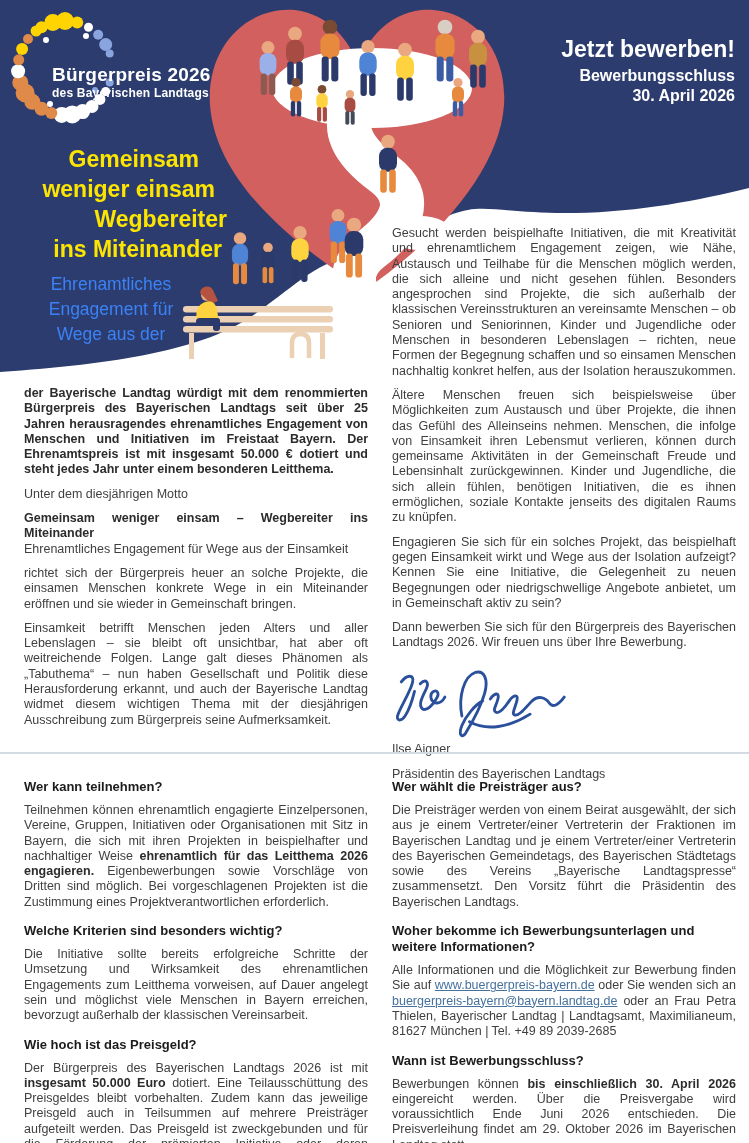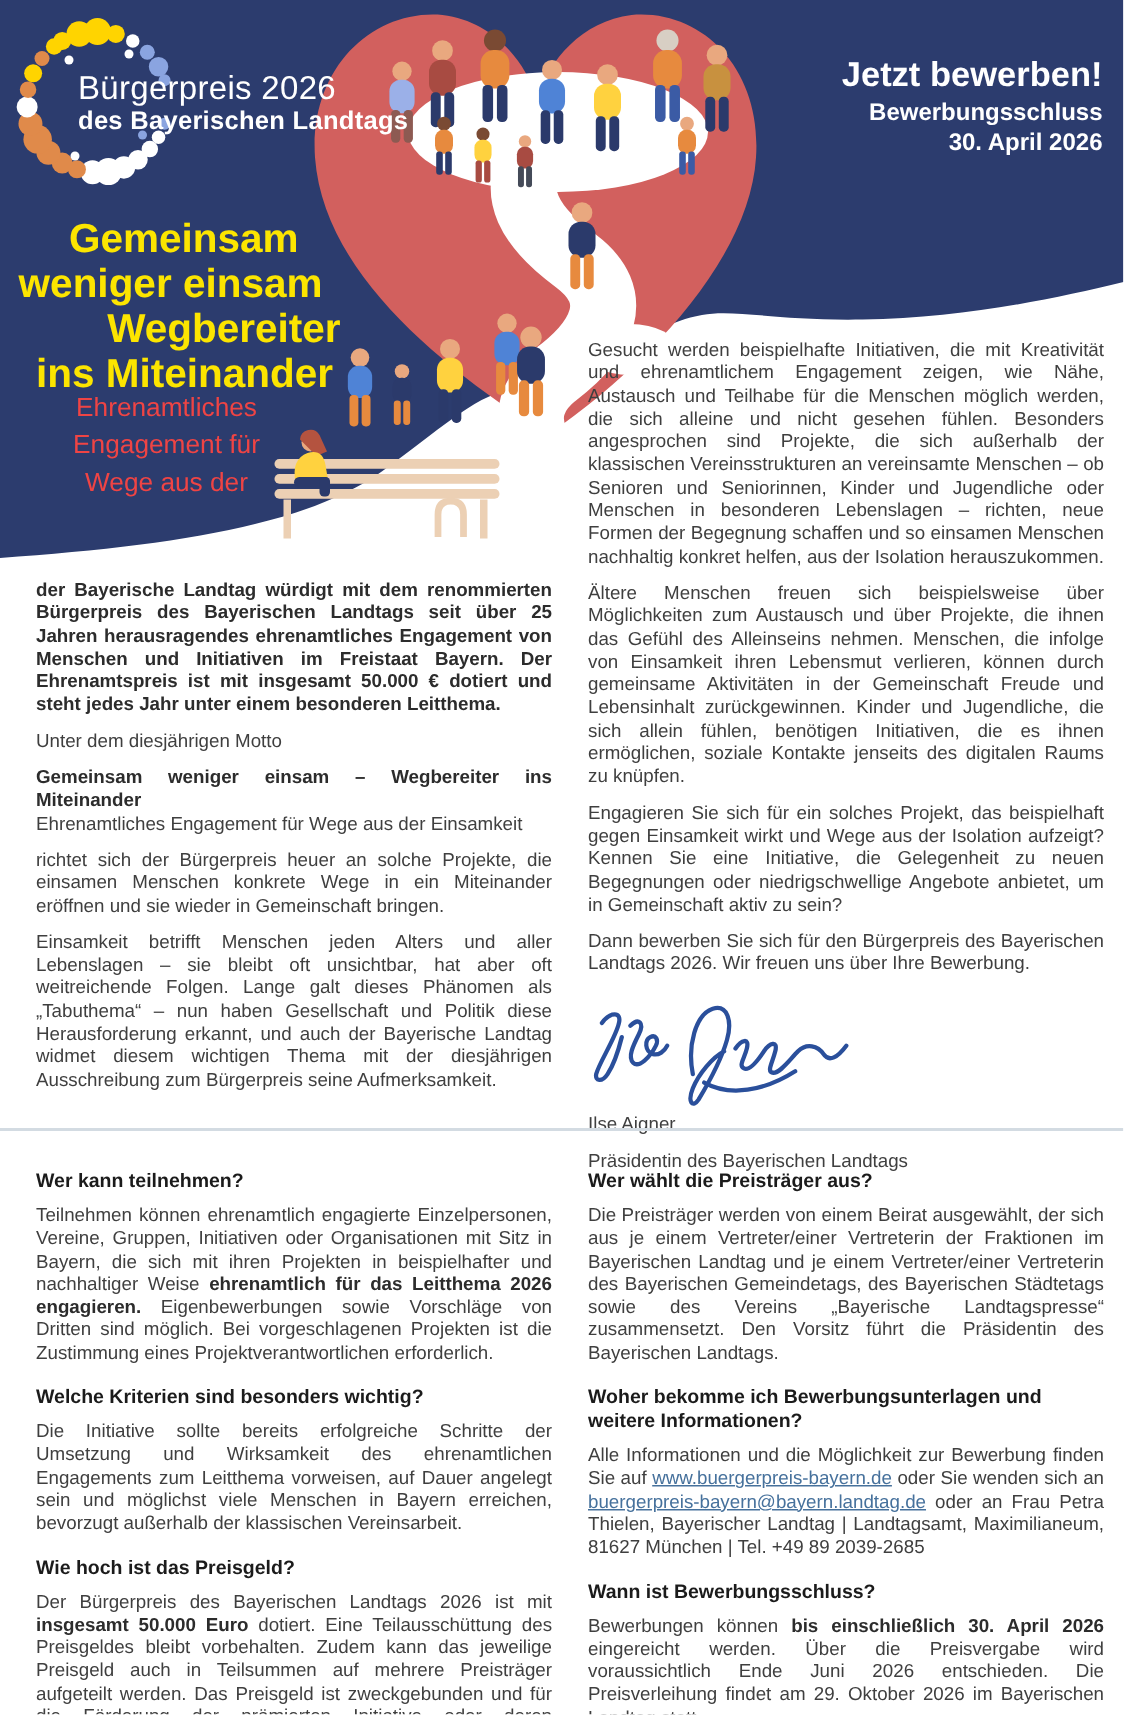--- a/index.html
+++ b/index.html
@@ -1,34 +1,34 @@
 <!DOCTYPE html>
 <html lang="de"><head>
 <meta charset="utf-8">
 <style>
   html,body{margin:0;padding:0;background:#fff;}
   .page{position:relative;width:749px;height:1143px;background:#fff;overflow:hidden;
         font-family:"Liberation Sans",sans-serif;color:#3f3f3f;}
   .header-svg{position:absolute;left:0;top:0;display:block;}
   
   .logo-text{position:absolute;left:52px;top:47px;color:#fff;line-height:1.05;}
-  .logo-title{font-size:22px;font-weight:normal;letter-spacing:.2px;}
-  .logo-sub{font-size:17px;font-weight:bold;margin-top:2px;letter-spacing:.2px;}
+  .logo-title{font-size:19px;font-weight:bold;letter-spacing:.2px;margin-top:18px;}
+  .logo-sub{font-size:12px;font-weight:bold;margin-top:2px;letter-spacing:.2px;}
   
   .apply{position:absolute;right:14px;top:36px;text-align:right;color:#fff;}
   .apply-main{font-size:23px;font-weight:bold;margin-bottom:3px;}
   .apply-sub{font-size:16px;font-weight:bold;line-height:20px;}
   
   .headline{position:absolute;left:0;top:144px;width:227px;text-align:right;
-            color:#fce500;font-weight:bold;font-size:27px;line-height:30px;}
+            color:#fce500;font-weight:bold;font-size:23px;line-height:30px;}
   .headline div:nth-child(1){padding-right:28px;}
   .headline div:nth-child(2){padding-right:12px;}
   .headline div:nth-child(4){padding-right:5px;}
-  .subheadline{position:absolute;left:26px;top:259px;width:170px;text-align:center;
-               color:#ef4444;font-size:17.5px;line-height:25px;}
+  .subheadline{position:absolute;left:26px;top:272px;width:170px;text-align:center;
+               color:#3b82f6;font-size:17.5px;line-height:25px;}
   
   .col{position:absolute;width:344px;font-size:12.5px;line-height:15.3px;
        text-align:justify;color:#3f3f3f;}
   .col p{margin:0 0 9px 0;}
   .col-left{left:24px;top:386px;}
   .col-right{left:392px;top:226px;}
   .sal{color:#1e3468;font-weight:bold;font-size:13.5px;margin-bottom:10px !important;}
   .lead{font-weight:bold;color:#2c2c2c;}
   .motto-bold{font-weight:bold;color:#2c2c2c;margin-bottom:0 !important;}
   .b{font-weight:bold;color:#2c2c2c;}

